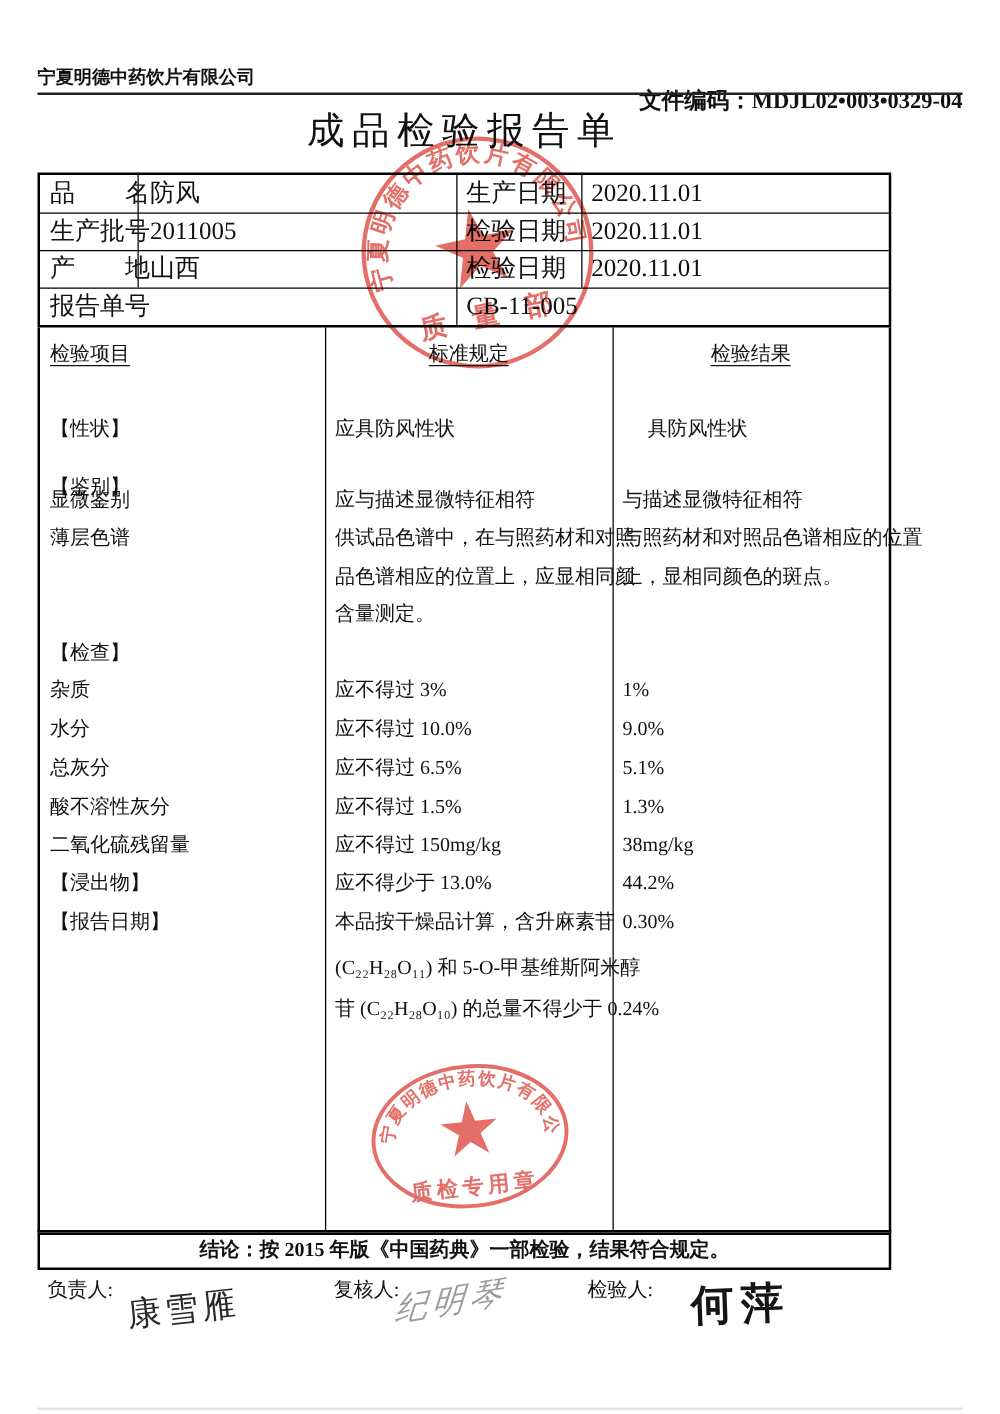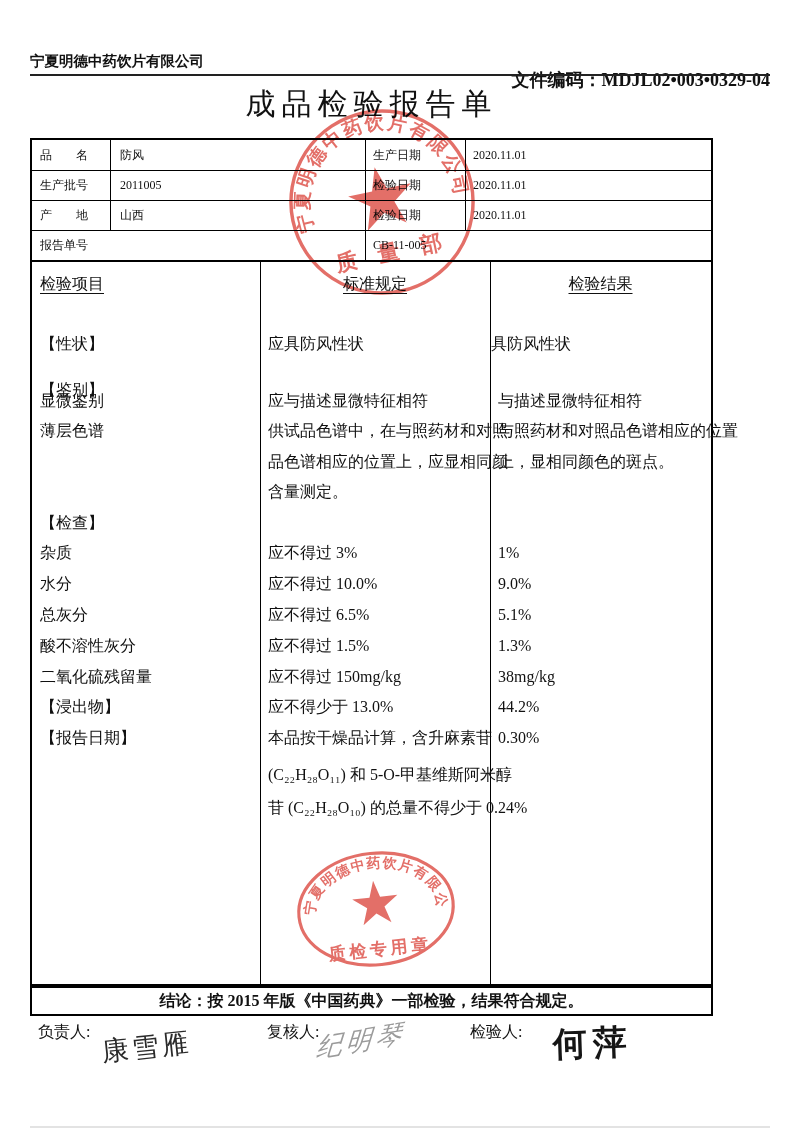--- a/index.html
+++ b/index.html
@@ -9,21 +9,21 @@
   
   .hdr-company{left:30px;top:52px;font-size:14.5px;font-weight:bold;}
   .hdr-code{right:30px;top:68px;font-size:18px;font-weight:bold;}
   .hdr-rule{left:30px;top:74px;width:740px;height:2px;background:#222;}
   .title{left:30px;top:84px;width:683px;text-align:center;font-size:30px;font-weight:normal;
          letter-spacing:6px;font-family:"Liberation Sans","DejaVu Sans",sans-serif;}
   
   .info{left:30px;top:138px;width:683px;height:124px;border:2px solid #000;box-sizing:border-box;}
   .hline{position:absolute;left:0;height:1px;background:#000;width:100%;}
   .vline{position:absolute;top:0;width:1px;background:#000;}
-  .cell{position:absolute;font-size:12px;line-height:18px;white-space:nowrap;}
+  .cell{position:absolute;font-size:20px;line-height:18px;white-space:nowrap;}
   
   .main{left:30px;top:262px;width:683px;height:724px;border:2px solid #000;border-top:none;box-sizing:border-box;}
   .ln{position:absolute;font-size:16px;line-height:17px;white-space:nowrap;}
   .colhead{text-decoration:underline;text-underline-offset:4px;}
   
   .concl{left:30px;top:986px;width:683px;height:30px;border:2px solid #000;box-sizing:border-box;
          text-align:center;font-size:16px;font-weight:bold;line-height:26px;}
   
   .sig-label{font-size:16px;}
   .sig{transform-origin:left top;}
@@ -77,21 +77,21 @@
   <div class="abs main">
     <div class="vline" style="left:228px;height:722px"></div>
     <div class="vline" style="left:458px;height:722px"></div>
 
     <div class="ln colhead" style="left:8px;top:13px">检验项目</div>
     <div class="ln colhead" style="left:228px;top:13px;width:230px;text-align:center">标准规定</div>
     <div class="ln colhead" style="left:458px;top:13px;width:221px;text-align:center">检验结果</div>
 
     <div class="ln" style="left:8px;top:73px">【性状】</div>
     <div class="ln" style="left:236px;top:73px">应具防风性状</div>
-    <div class="ln" style="left:459px;top:73px">具防风性状</div>
+    <div class="ln" style="left:486px;top:73px">具防风性状</div>
 
     <div class="ln" style="left:8px;top:119px">【鉴别】</div>
 
     <div class="ln" style="left:8px;top:130px">显微鉴别</div>
     <div class="ln" style="left:236px;top:130px">应与描述显微特征相符</div>
     <div class="ln" style="left:466px;top:130px">与描述显微特征相符</div>
 
     <div class="ln" style="left:8px;top:160px">薄层色谱</div>
     <div class="ln" style="left:236px;top:191px">品色谱相应的位置上，应显相同颜</div>
     <div class="ln" style="left:236px;top:160px">供试品色谱中，在与照药材和对照</div>

